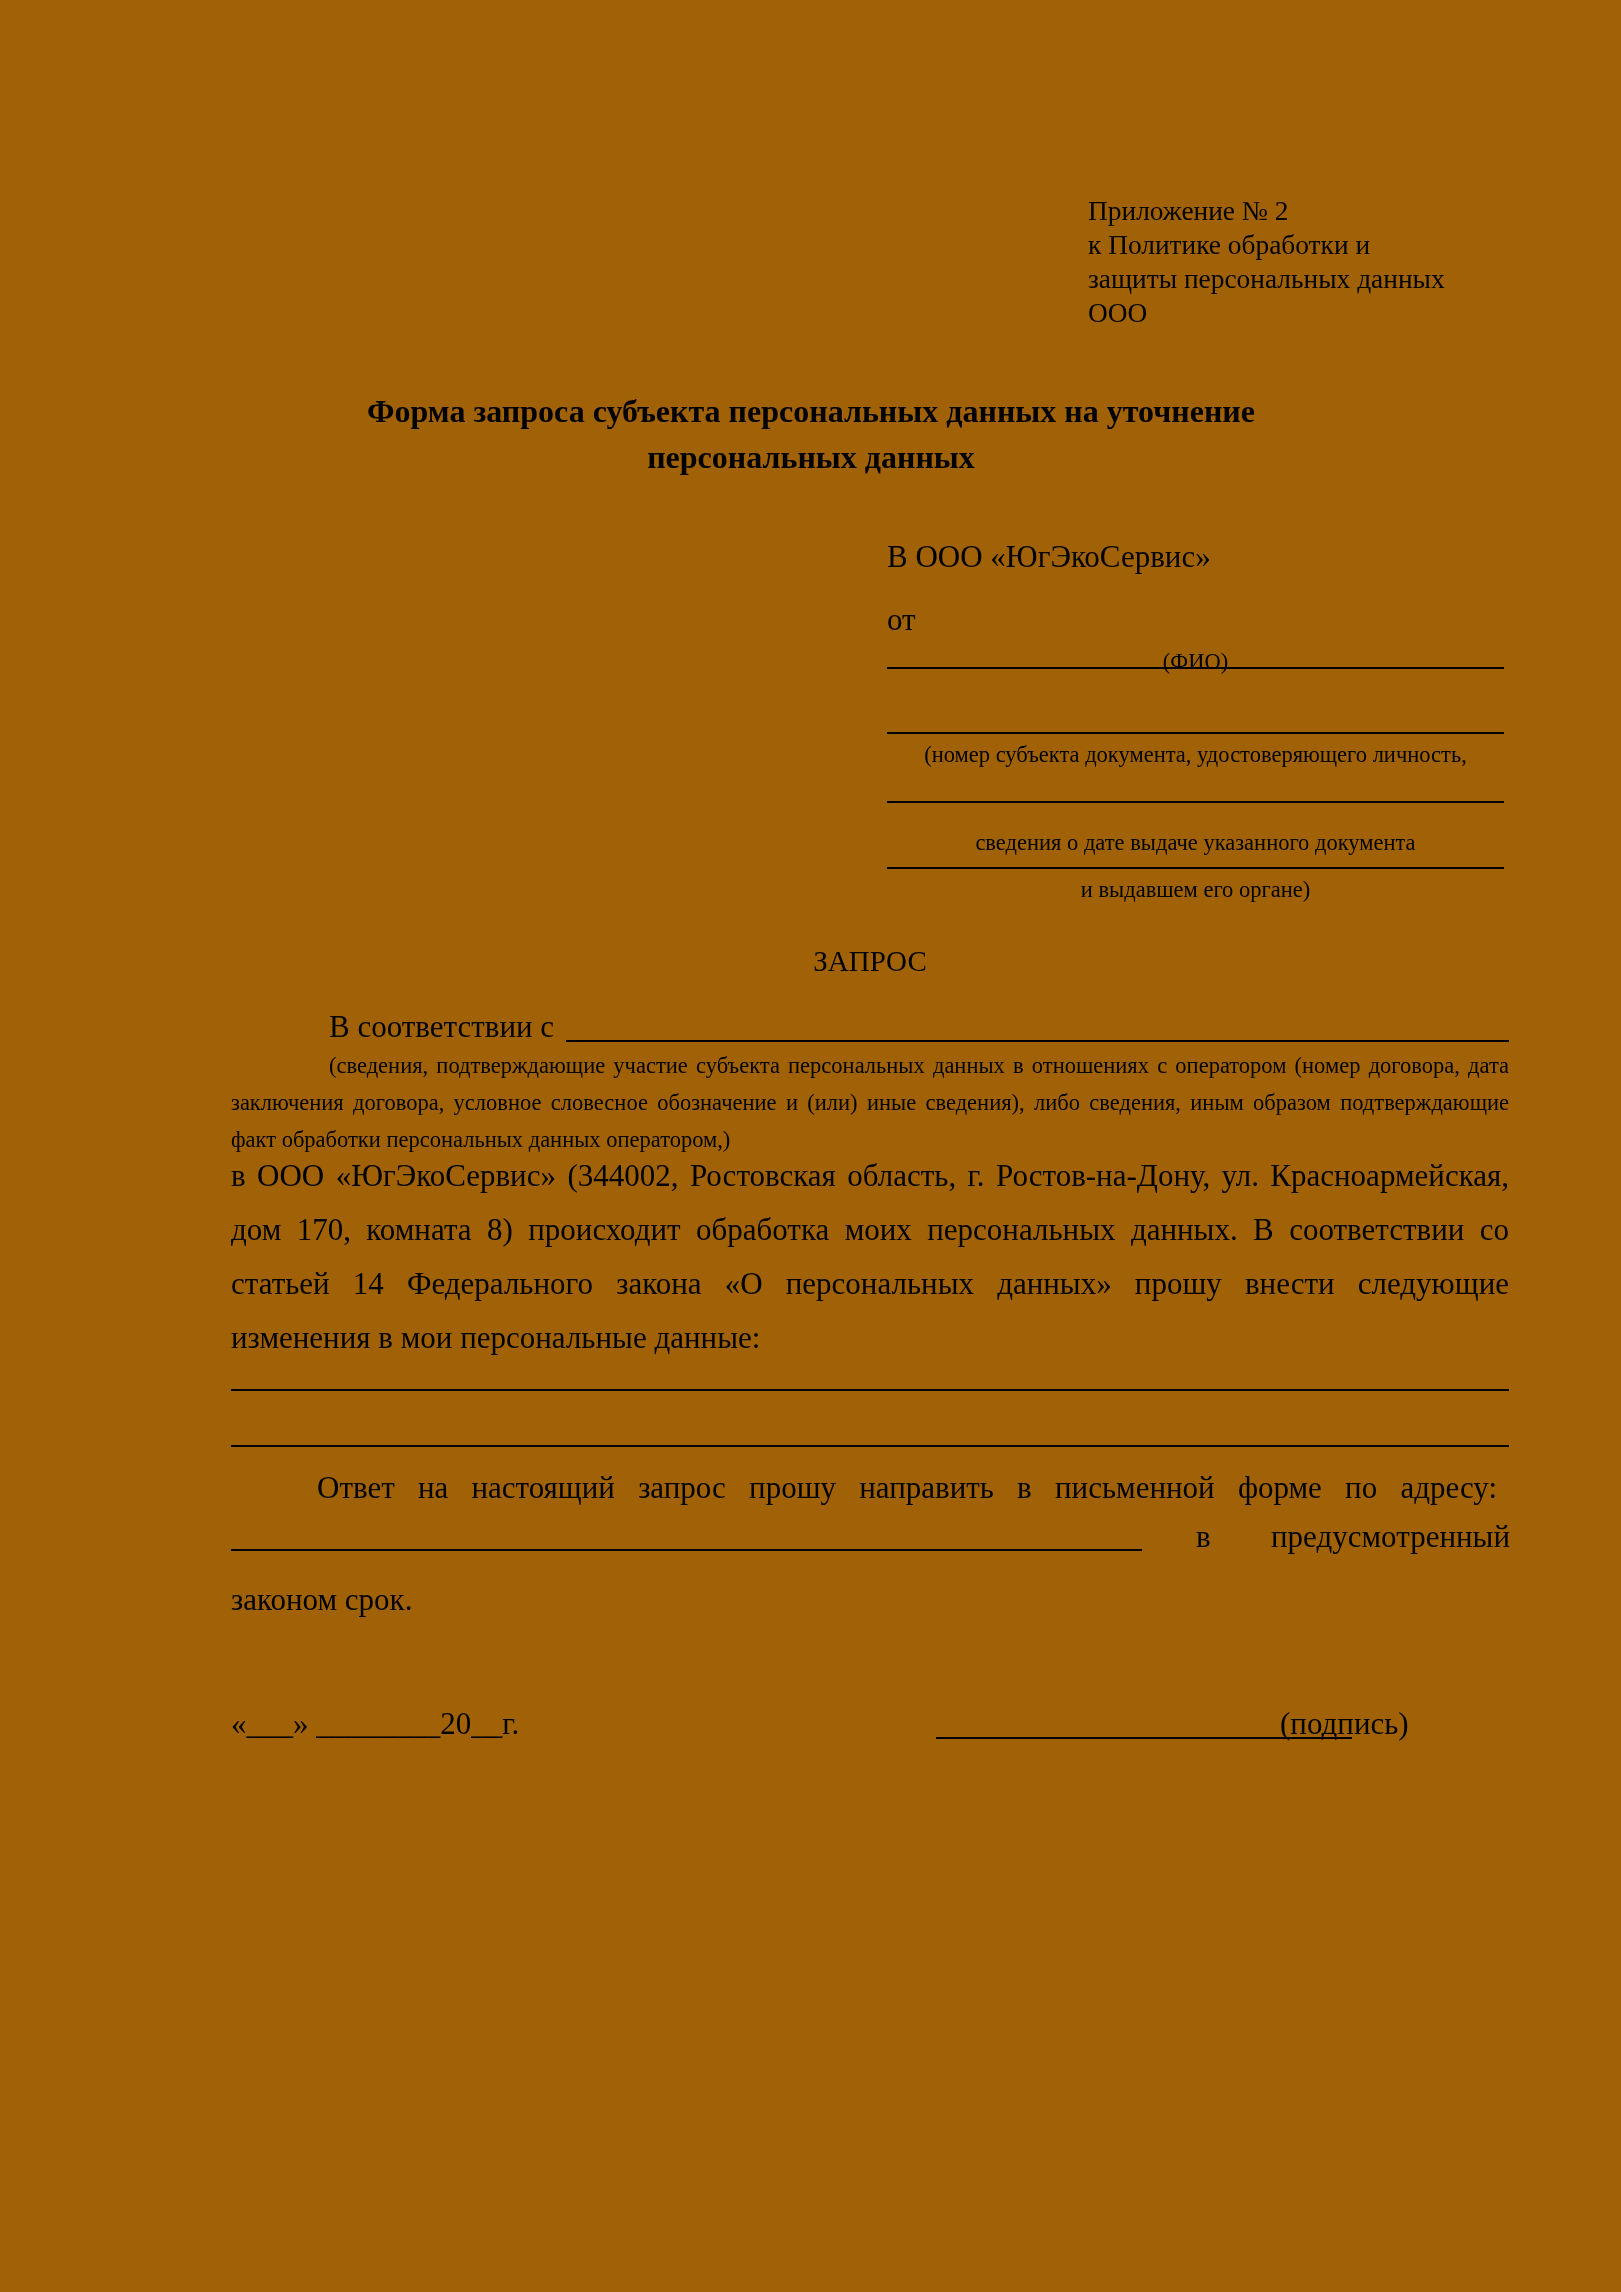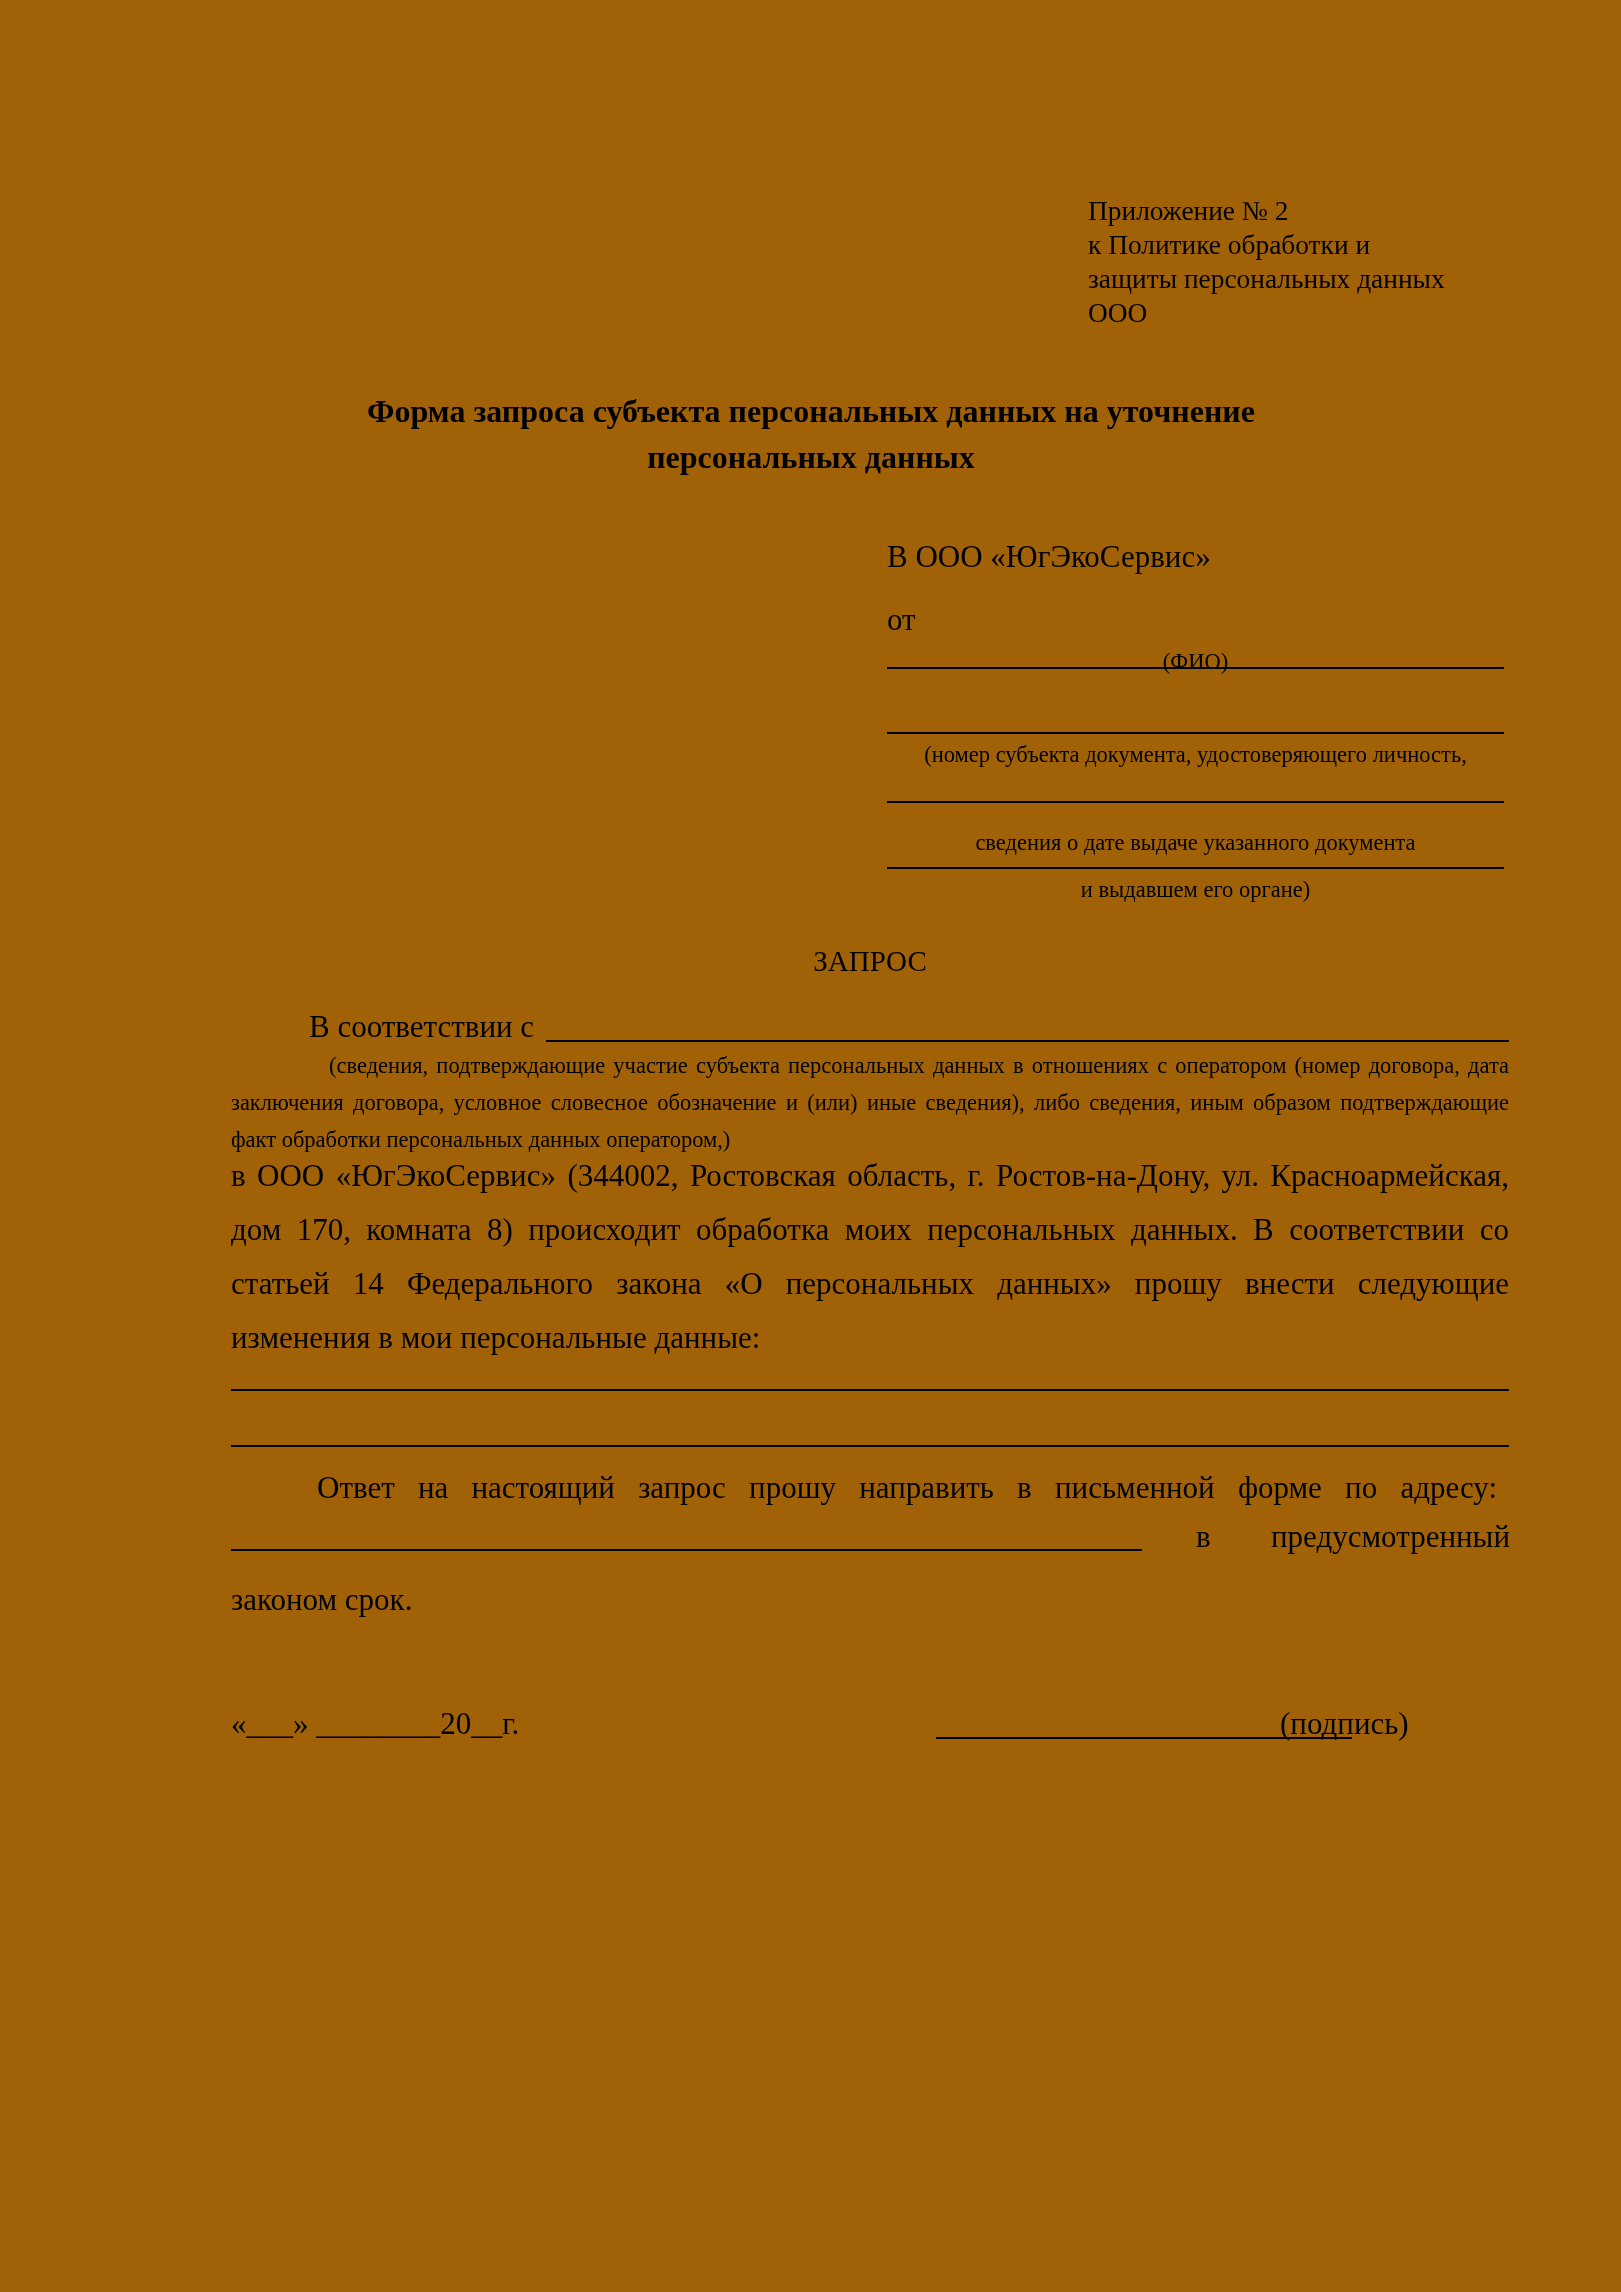--- a/index.html
+++ b/index.html
@@ -21,21 +21,21 @@
   .addr-from { position:absolute; left:887px; top:602px; font-size:31px; }
   .blank-line { position:absolute; left:887px; width:617px; height:0; border-top:2px solid #000; }
   .bl-1 { top:667px; } .bl-2 { top:732px; } .bl-3 { top:801px; } .bl-4 { top:867px; }
   .blank-cap { position:absolute; left:887px; width:617px; text-align:center; font-size:22.5px; line-height:27.4px; }
   .bc-1 { top:648px; } .bc-2 { top:741px; } .bc-3 { top:810px;margin-top:19px; } .bc-4 { top:876px; }
   .request-heading { position:absolute; left:231px; top:945px; width:1278px; text-align:center; font-size:29px; }
   .accordance {
     position:absolute; left:231px; top:1002px; width:1278px; height:43px;
     display:flex; align-items:flex-end; font-size:31px;
   }
-  .accordance .lead { margin-left:78px; white-space:nowrap; padding-right:11.8px; }
+  .accordance .lead { margin-left:98px; white-space:nowrap; padding-right:11.8px; }
   .accordance .fill { flex:1; border-bottom:2px solid #000; margin-bottom:2.9px; }
   .fine-print {
     position:absolute; left:231px; top:1047px; width:1278px;
     font-size:22.5px; line-height:37px; text-align:justify; text-indent:98px;
   }
   .body-par {
     position:absolute; left:231px; top:1149px; width:1278px;
     font-size:31px; line-height:54px; text-align:justify;
   }
   .changes-blank { position:absolute; left:231px; width:1278px; height:0; border-top:2px solid #000; }

